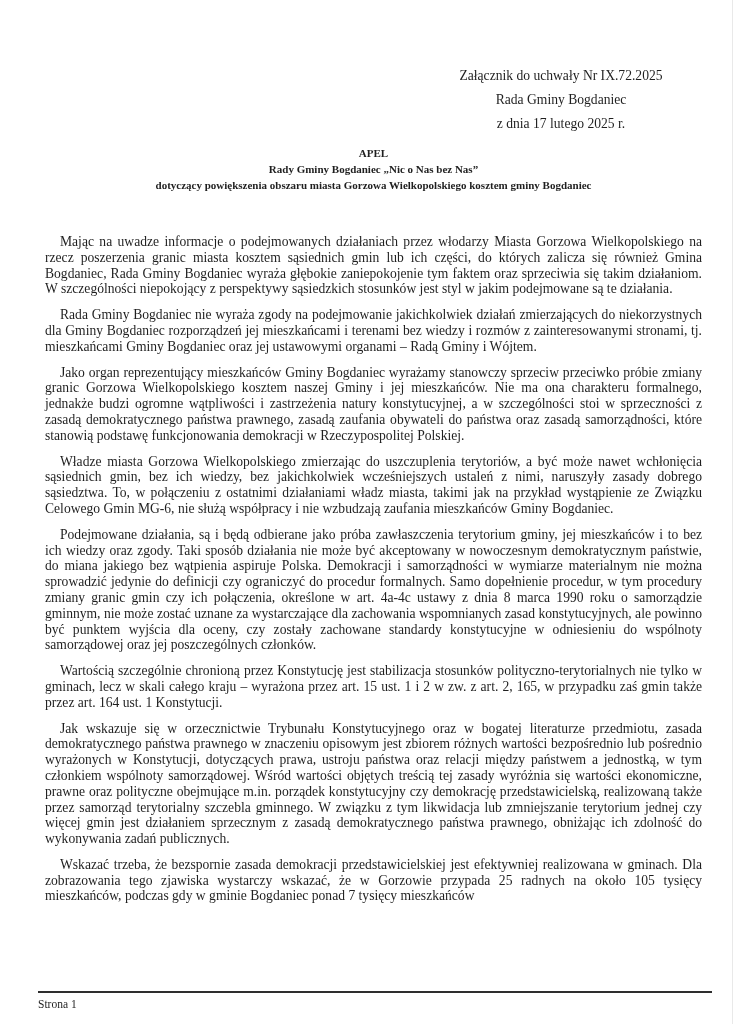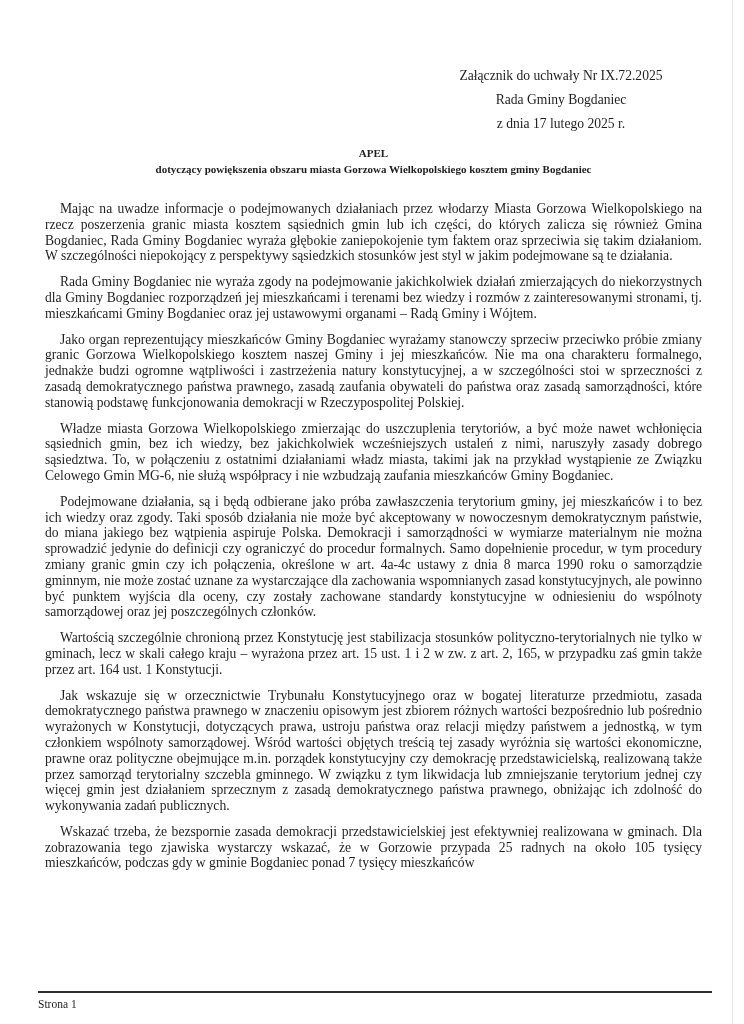--- a/index.html
+++ b/index.html
@@ -32,21 +32,21 @@
 
   .title-block {
     margin-top: 9px;
     text-align: center;
     font-weight: bold;
     font-size: 11px;
     line-height: 16px;
   }
 
   .body-block {
-    margin-top: 24px;
+    margin-top: 41px;
     font-size: 13.6px;
     line-height: 15.8px;
     text-align: justify;
   }
   .body-block p {
     margin: 0 0 10px 0;
     text-indent: 15px;
   }
 
   .footer {
@@ -72,20 +72,21 @@
   <div class="content">
 
     <div class="header-block">
       <div>Załącznik do uchwały Nr IX.72.2025</div>
       <div>Rada Gminy Bogdaniec</div>
       <div>z dnia 17 lutego 2025 r.</div>
     </div>
 
     <div class="title-block">
       <div>APEL</div>
+      <div>Rady Gminy Bogdaniec „Nic o Nas bez Nas”</div>
       <div>dotyczący powiększenia obszaru miasta Gorzowa Wielkopolskiego kosztem gminy Bogdaniec</div>
     </div>
 
     <div class="body-block">
       <p>Mając na uwadze informacje o podejmowanych działaniach przez włodarzy Miasta Gorzowa Wielkopolskiego na rzecz poszerzenia granic miasta kosztem sąsiednich gmin lub ich części, do których zalicza się również Gmina Bogdaniec, Rada Gminy Bogdaniec wyraża głębokie zaniepokojenie tym faktem oraz sprzeciwia się takim działaniom. W szczególności niepokojący z perspektywy sąsiedzkich stosunków jest styl w jakim podejmowane są te działania.</p>
       <p>Rada Gminy Bogdaniec nie wyraża zgody na podejmowanie jakichkolwiek działań zmierzających do niekorzystnych dla Gminy Bogdaniec rozporządzeń jej mieszkańcami i terenami bez wiedzy i rozmów z zainteresowanymi stronami, tj. mieszkańcami Gminy Bogdaniec oraz jej ustawowymi organami – Radą Gminy i Wójtem.</p>
       <p>Jako organ reprezentujący mieszkańców Gminy Bogdaniec wyrażamy stanowczy sprzeciw przeciwko próbie zmiany granic Gorzowa Wielkopolskiego kosztem naszej Gminy i jej mieszkańców. Nie ma ona charakteru formalnego, jednakże budzi ogromne wątpliwości i zastrzeżenia natury konstytucyjnej, a w szczególności stoi w sprzeczności z zasadą demokratycznego państwa prawnego, zasadą zaufania obywateli do państwa oraz zasadą samorządności, które stanowią podstawę funkcjonowania demokracji w Rzeczypospolitej Polskiej.</p>
       <p>Władze miasta Gorzowa Wielkopolskiego zmierzając do uszczuplenia terytoriów, a być może nawet wchłonięcia sąsiednich gmin, bez ich wiedzy, bez jakichkolwiek wcześniejszych ustaleń z nimi, naruszyły zasady dobrego sąsiedztwa. To, w połączeniu z ostatnimi działaniami władz miasta, takimi jak na przykład wystąpienie ze Związku Celowego Gmin MG-6, nie służą współpracy i nie wzbudzają zaufania mieszkańców Gminy Bogdaniec.</p>
       <p>Podejmowane działania, są i będą odbierane jako próba zawłaszczenia terytorium gminy, jej mieszkańców i to bez ich wiedzy oraz zgody. Taki sposób działania nie może być akceptowany w nowoczesnym demokratycznym państwie, do miana jakiego bez wątpienia aspiruje Polska. Demokracji i samorządności w wymiarze materialnym nie można sprowadzić jedynie do definicji czy ograniczyć do procedur formalnych. Samo dopełnienie procedur, w tym procedury zmiany granic gmin czy ich połączenia, określone w art. 4a-4c ustawy z dnia 8 marca 1990 roku o samorządzie gminnym, nie może zostać uznane za wystarczające dla zachowania wspomnianych zasad konstytucyjnych, ale powinno być punktem wyjścia dla oceny, czy zostały zachowane standardy konstytucyjne w odniesieniu do wspólnoty samorządowej oraz jej poszczególnych członków.</p>
       <p>Wartością szczególnie chronioną przez Konstytucję jest stabilizacja stosunków polityczno-terytorialnych nie tylko w gminach, lecz w skali całego kraju – wyrażona przez art. 15 ust. 1 i 2 w zw. z art. 2, 165, w przypadku zaś gmin także przez art. 164 ust. 1 Konstytucji.</p>

